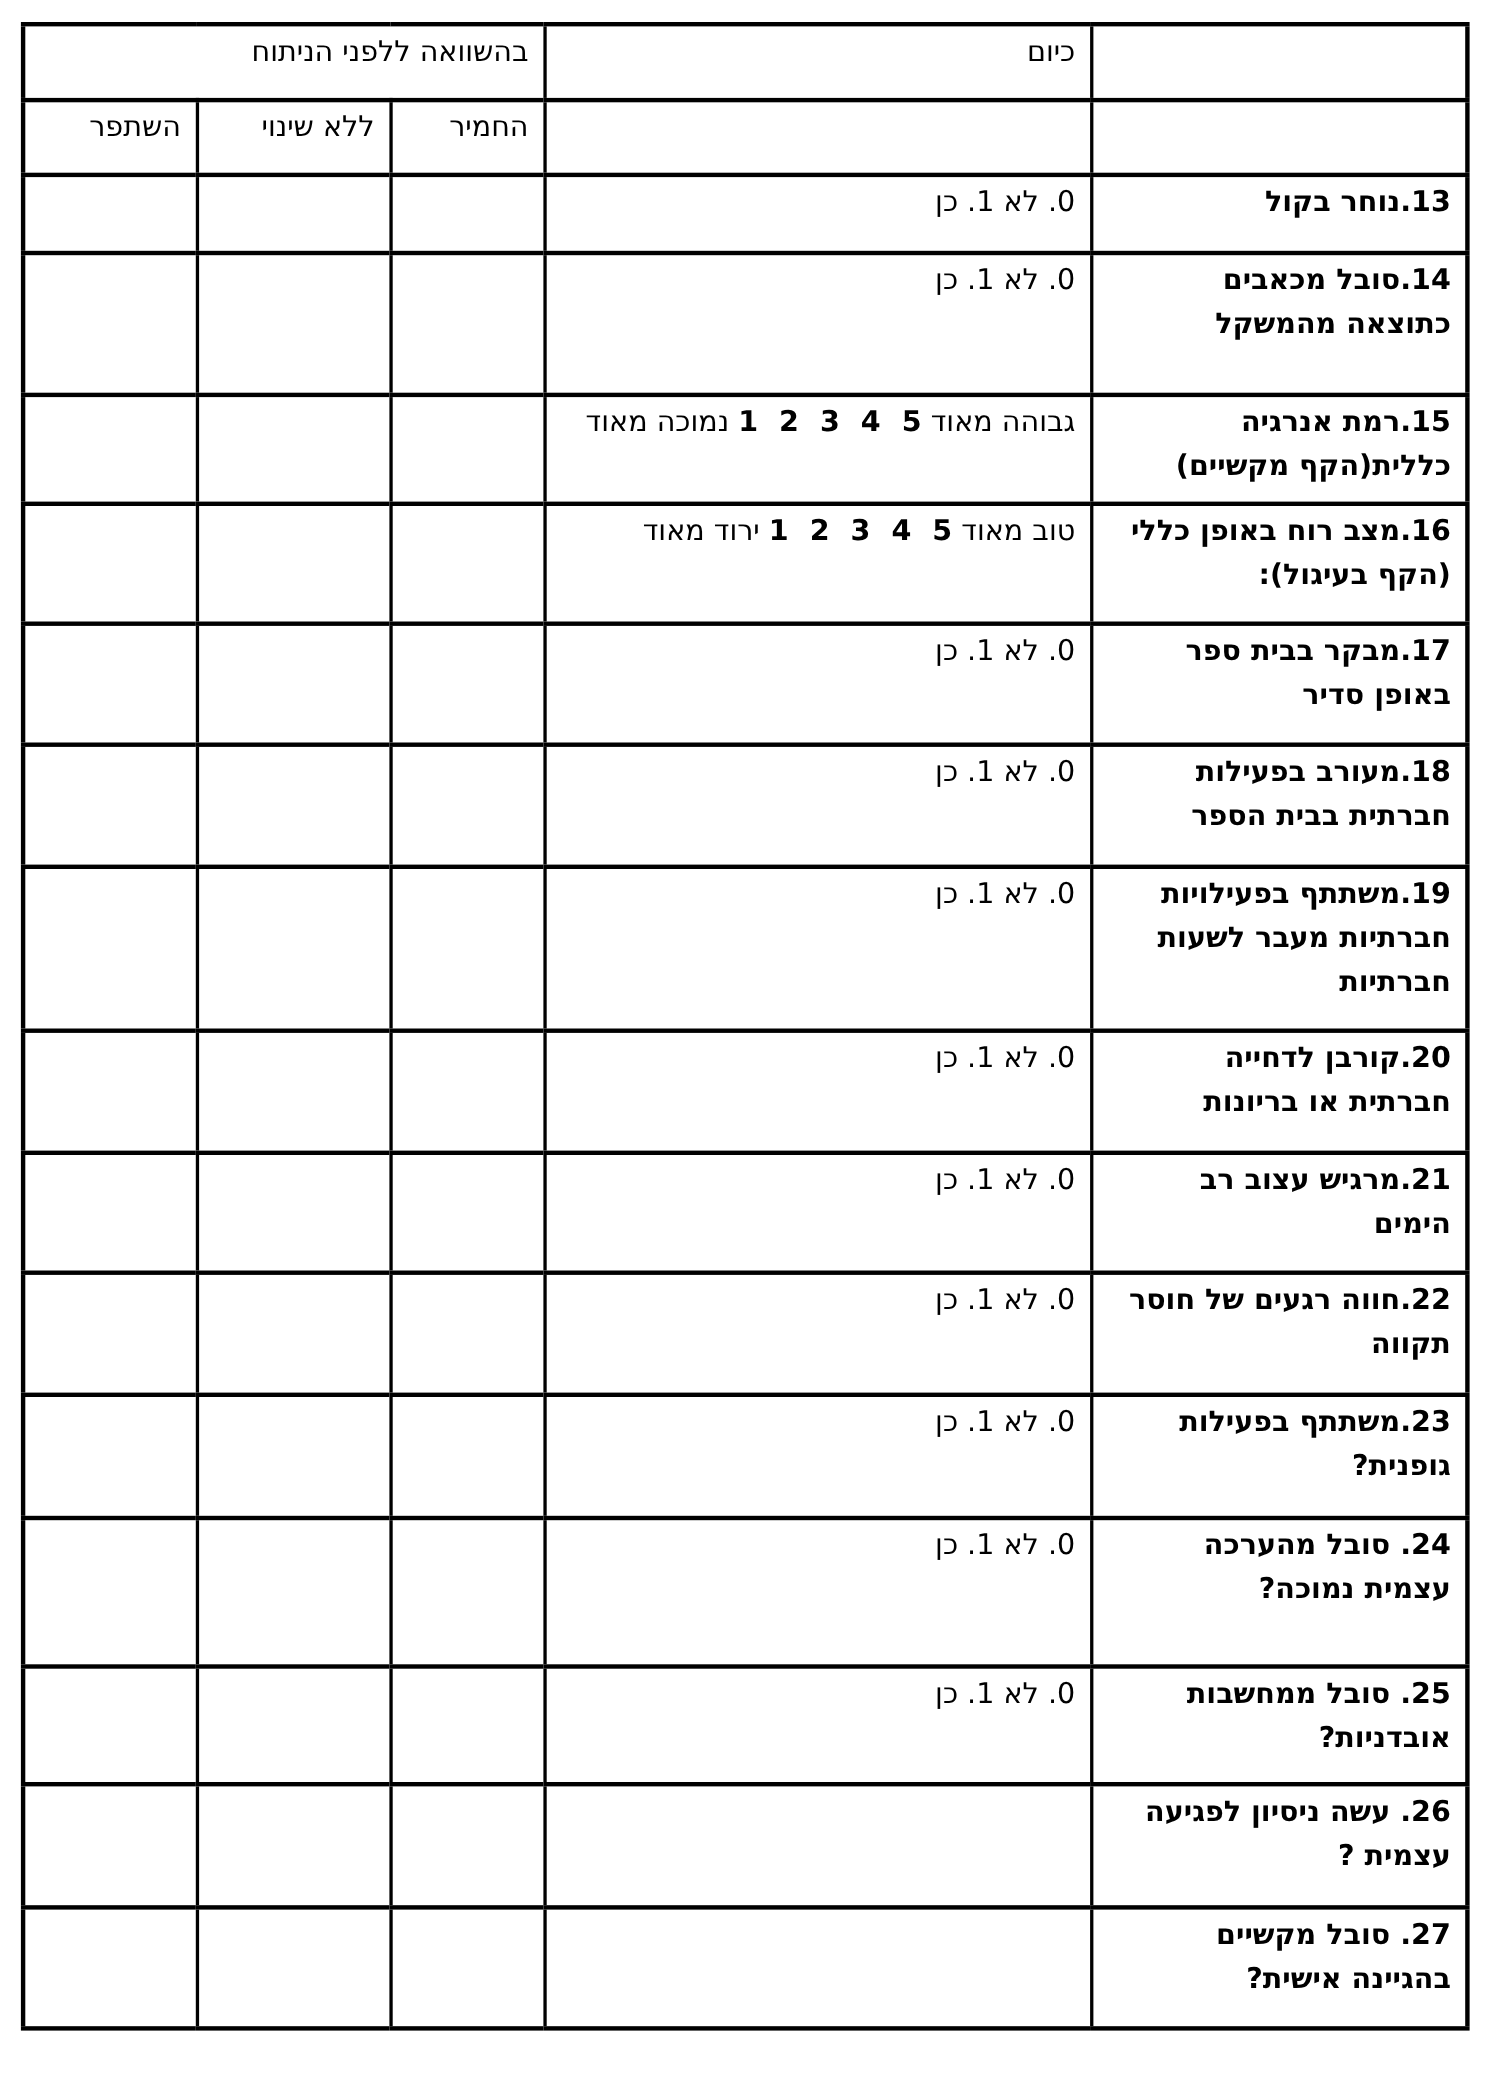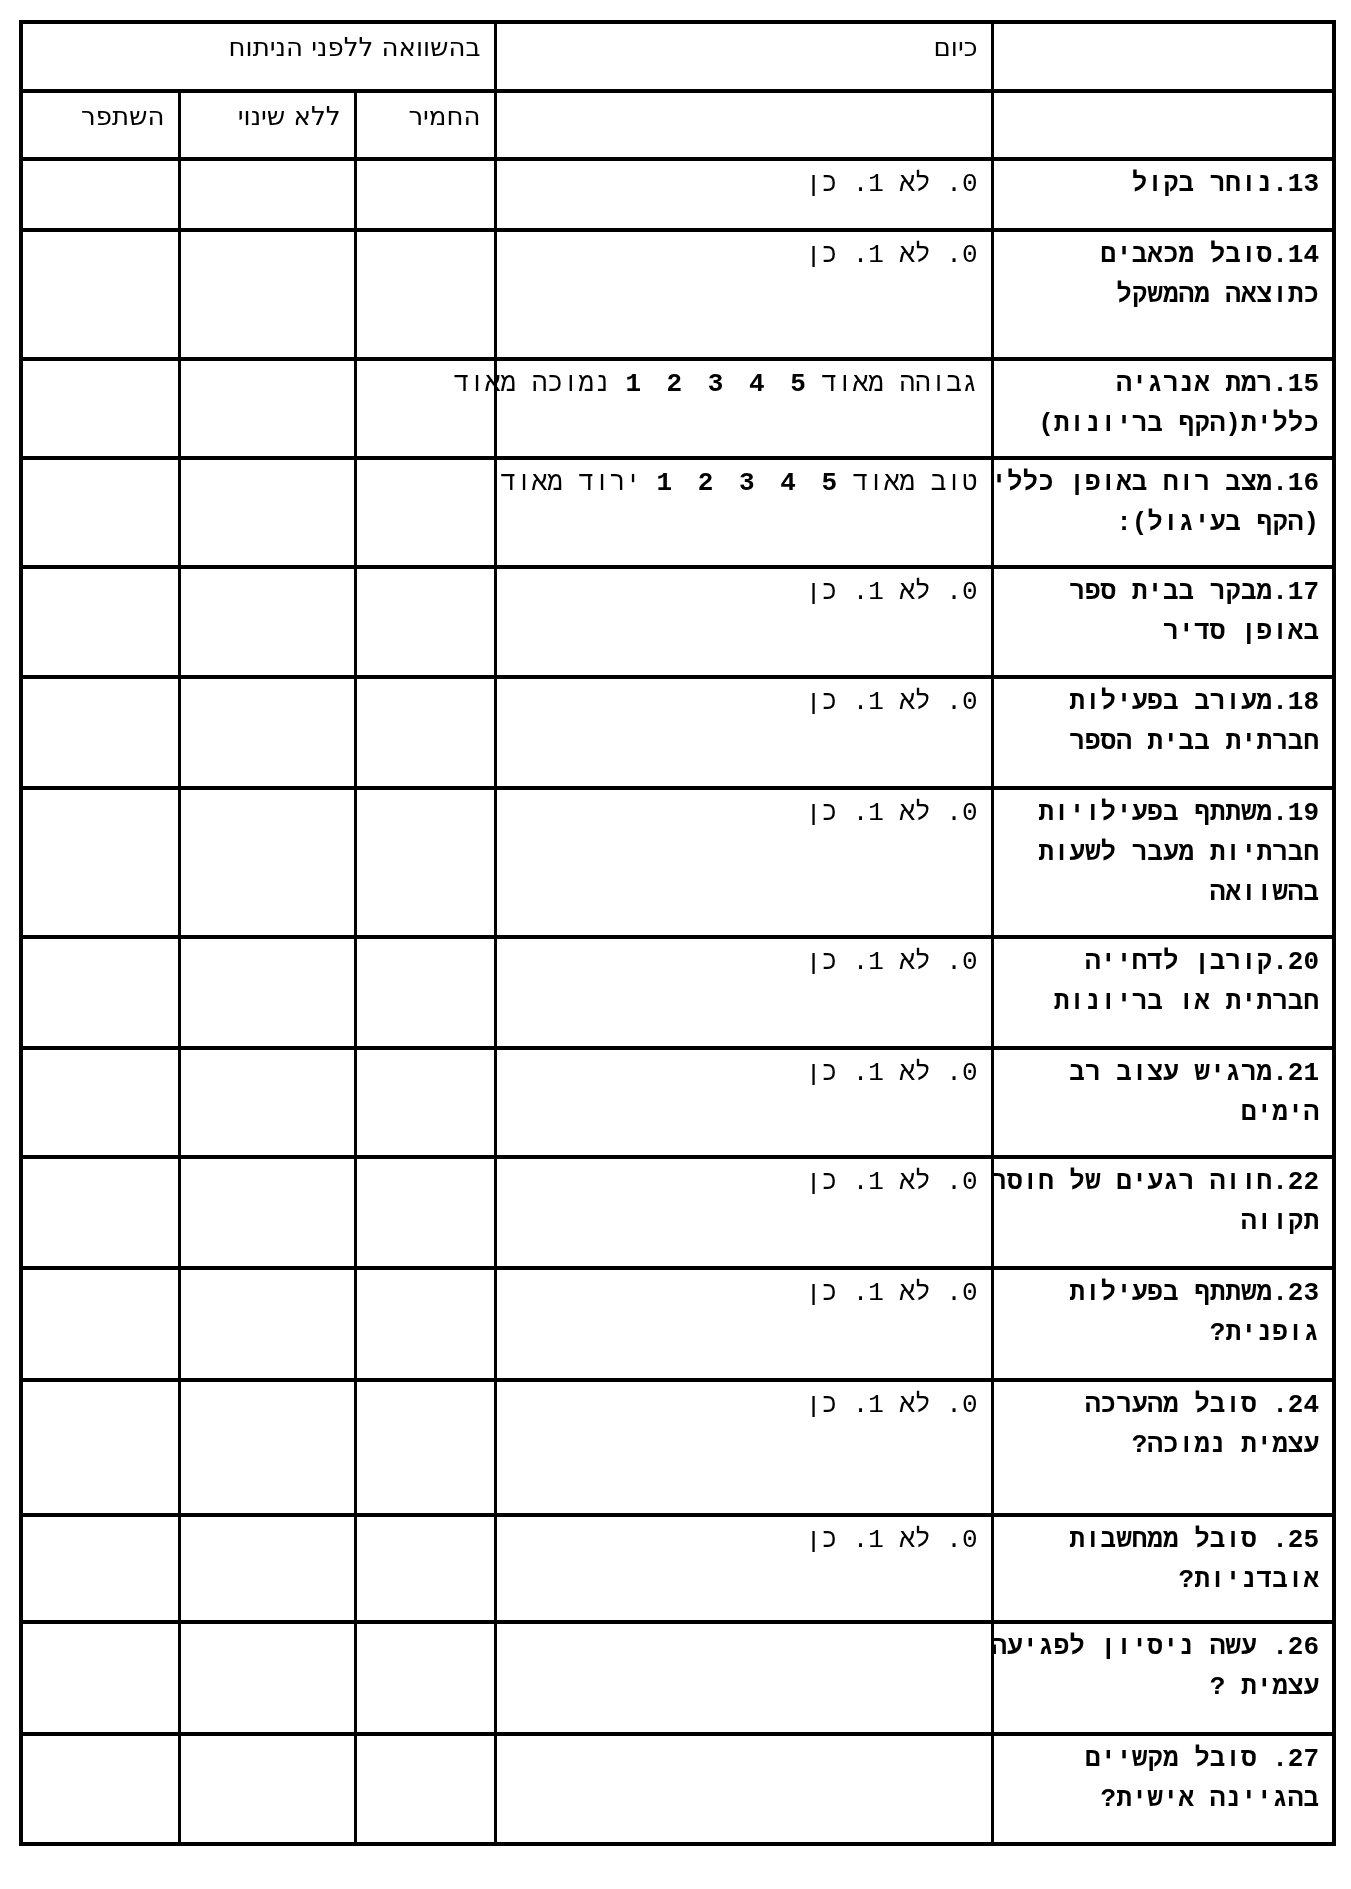--- a/index.html
+++ b/index.html
@@ -49,21 +49,20 @@
   }
   td.acell {
     font-weight: normal;
     text-align: right;
   }
   td.blankcell {
     background: #ffffff;
   }
   .line {
     white-space: nowrap;
-    font-family: Liberation Mono, monospace;
   }
   .line.pgap {
   }
   .digits {
     font-weight: bold;
     word-spacing: 10px;
     text-align: right;
   }
 </style>
 </head>
@@ -112,21 +111,21 @@
           <td class="acell">
             <div class="line">0. לא 1. כן</div>
           </td>
           <td class="blankcell"></td>
           <td class="blankcell"></td>
           <td class="blankcell"></td>
         </tr>
         <tr style="height: 99px;">
           <td class="qcell">
             <div class="line">15.רמת אנרגיה</div>
-            <div class="line">כללית(הקף בריונות)</div>
+            <div class="line">כללית(הקף מקשיים)</div>
           </td>
           <td class="acell">
             <div class="line"><span>גבוהה מאוד</span> <span class="digits">5 4 3 2 1</span> <span>נמוכה מאוד</span></div>
           </td>
           <td class="blankcell"></td>
           <td class="blankcell"></td>
           <td class="blankcell"></td>
         </tr>
         <tr style="height: 109px;">
           <td class="qcell">
@@ -161,21 +160,21 @@
             <div class="line">0. לא 1. כן</div>
           </td>
           <td class="blankcell"></td>
           <td class="blankcell"></td>
           <td class="blankcell"></td>
         </tr>
         <tr style="height: 149px;">
           <td class="qcell">
             <div class="line">19.משתתף בפעילויות</div>
             <div class="line">חברתיות מעבר לשעות</div>
-            <div class="line">בהשוואה</div>
+            <div class="line">חברתיות</div>
           </td>
           <td class="acell">
             <div class="line">0. לא 1. כן</div>
           </td>
           <td class="blankcell"></td>
           <td class="blankcell"></td>
           <td class="blankcell"></td>
         </tr>
         <tr style="height: 111px;">
           <td class="qcell">

